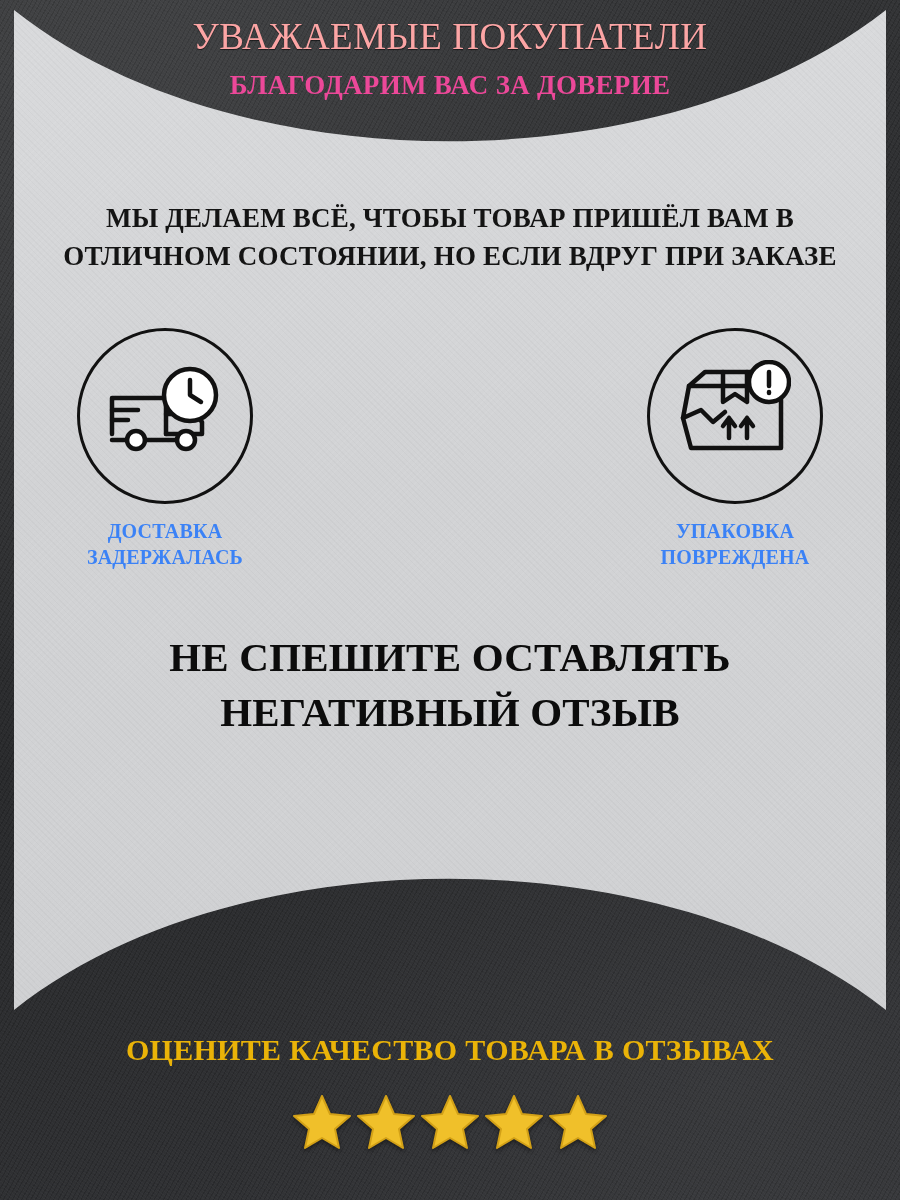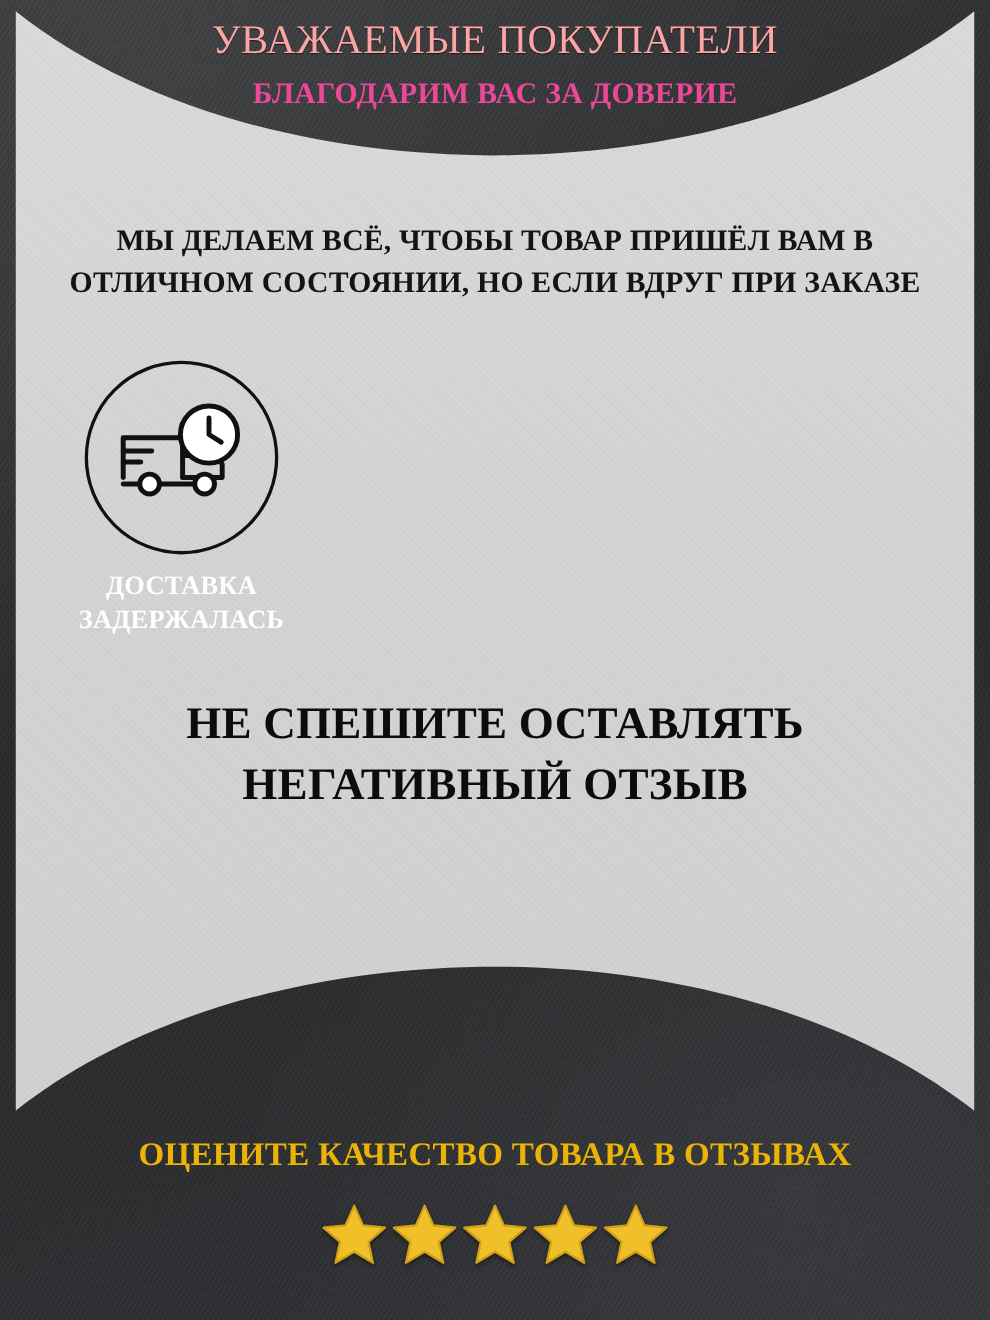--- a/index.html
+++ b/index.html
@@ -124,23 +124,23 @@
     height: 170px;
     border-radius: 50%;
     border: 3px solid #111;
     display: flex;
     align-items: center;
     justify-content: center;
     background: transparent;
   }
   .icon-caption {
     margin-top: 14px;
-    font-size: 24px;
-    font-weight: bold;
-    color: #ffffff;
+    font-size: 20px;
+    font-weight: bold;
+    color: #3b82f6;
     text-transform: uppercase;
     text-align: center;
     line-height: 1.3;
     letter-spacing: 0.2px;
   }
 
   
   .headline {
     position: absolute;
     top: 630px;
@@ -234,20 +234,40 @@
                 <circle cx="84" cy="33" r="26" fill="#fff"></circle>
                 <path d="M84 18 L84 33 L95 40"></path>
               </g>
             </svg>
           </span>
         </div>
         <div class="icon-caption">ДОСТАВКА ЗАДЕРЖАЛАСЬ</div>
       </div>
 
 
+      <div class="icon-item">
+        <div class="icon-circle">
+          <span>
+            <svg width="112" height="108" viewBox="0 0 112 108" fill="none" xmlns="http://www.w3.org/2000/svg">
+              <g stroke="#111" stroke-width="4.5" stroke-linecap="round" stroke-linejoin="round" fill="none">
+                <path d="M10 26 L26 12 L92 12 L102 24 L102 88 L12 88 L4 58 Z"></path>
+                <path d="M10 26 L102 26"></path>
+                <path d="M44 12 L44 42 L56 34 L68 42 L68 12"></path>
+                <path d="M4 58 L22 50 L34 62 L46 52"></path>
+                <path d="M50 78 L50 58 M50 58 L44 66 M50 58 L56 66"></path>
+                <path d="M68 78 L68 58 M68 58 L62 66 M68 58 L74 66"></path>
+                <circle cx="90" cy="22" r="20" fill="#fff"></circle>
+                <path d="M90 12 L90 26"></path>
+                <path d="M90 32 L90 33"></path>
+              </g>
+            </svg>
+          </span>
+        </div>
+        <div class="icon-caption">УПАКОВКА ПОВРЕЖДЕНА</div>
+      </div>
 
     </div>
 
     <div class="headline">НЕ СПЕШИТЕ ОСТАВЛЯТЬ НЕГАТИВНЫЙ ОТЗЫВ</div>
 
 
     <div class="footer">
       <div class="footer-title">ОЦЕНИТЕ КАЧЕСТВО ТОВАРА В ОТЗЫВАХ</div>
       <div class="stars">
         <span class="star">

